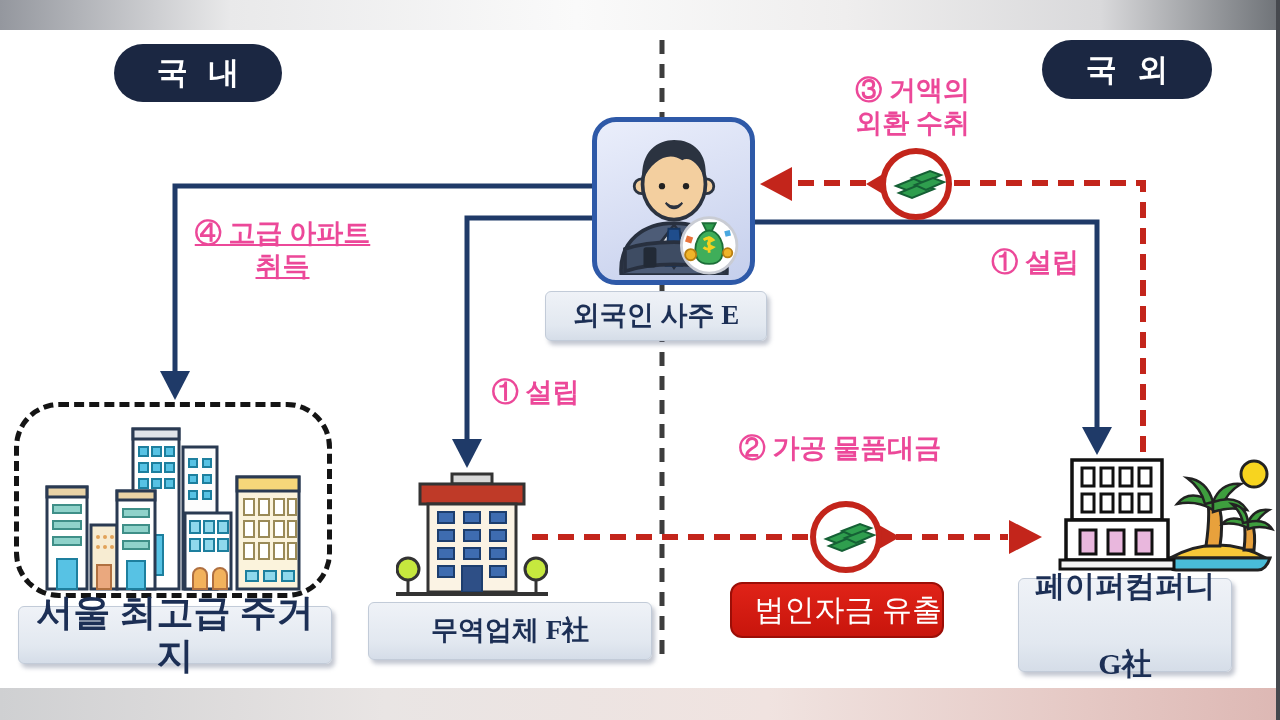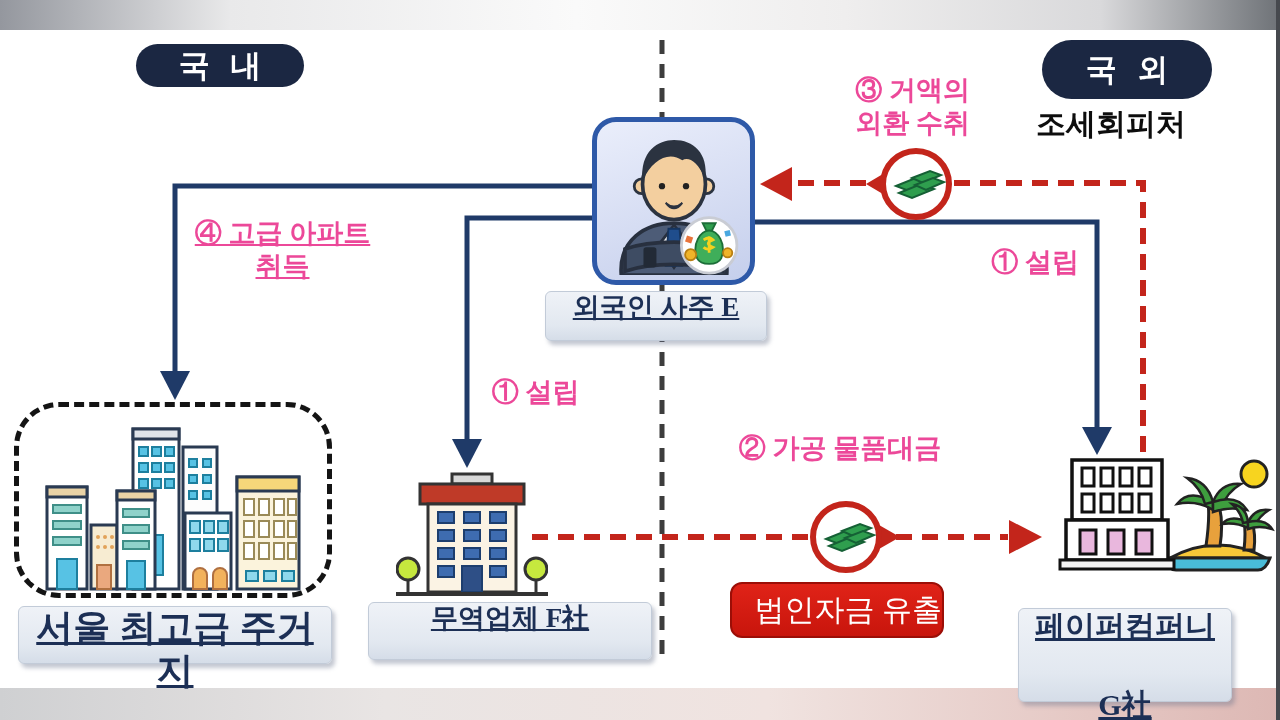--- a/index.html
+++ b/index.html
@@ -19,21 +19,21 @@
   .pill{position:absolute;z-index:2;background:#1b2742;color:#ffffff;border-radius:32px;
     font-family:"Liberation Sans","DejaVu Sans",sans-serif;font-weight:bold;font-size:31px;
     display:flex;align-items:center;justify-content:center;letter-spacing:6px;text-indent:6px;}
 
   .note{position:absolute;z-index:2;color:#ec4899;font-weight:bold;font-size:27px;
     line-height:1.22;text-align:center;white-space:nowrap;}
 
   .label-box{position:absolute;z-index:2;background:linear-gradient(180deg,#eff2f7 0%,#e2e8f0 70%,#d5dde8 100%);
     border:1px solid #c2cbd8;border-radius:6px;box-shadow:3px 4px 4px rgba(105,115,140,.40);
     color:#1c2f55;font-weight:bold;display:flex;flex-direction:column;align-items:center;
-    text-align:center;line-height:1.15;text-decoration:underline;}
+    justify-content:center;text-align:center;line-height:1.15;}
 
   .person-box{position:absolute;z-index:2;border:5px solid #2e59a8;border-radius:24px;
     background:linear-gradient(160deg,#eaeefb 0%,#d6ddf3 55%,#c5cfec 100%);
     display:flex;align-items:center;justify-content:center;}
 
   .dashed-zone{position:absolute;z-index:2;border:5px dashed #141414;border-radius:45px;
     display:flex;align-items:flex-end;justify-content:center;}
 
   .red-badge{position:absolute;z-index:2;background:linear-gradient(180deg,#e02318 0%,#c8150c 100%);
     border:2px solid #9c0e07;border-radius:12px;color:#ffffff;font-weight:normal;font-size:30px;
@@ -93,27 +93,26 @@
         <g stroke="#156035" stroke-width="2" fill="#2f9e4e">
           <polygon points="826,539 848,530 861,535 839,544"></polygon>
           <polygon points="829,546 851,537 864,542 842,551"></polygon>
           <polygon points="842,531 860,524 871,528 853,536"></polygon>
           <polygon points="845,538 863,531 874,535 856,543"></polygon>
         </g>
       </g>
     </g>
   </svg>
 
-  <div class="pill" style="left:136px;top:44px;width:168px;height:43px;">
+  <div class="pill" style="left:114px;top:44px;width:168px;height:58px;">
     <span>국 내</span>
   </div>
   <div class="pill" style="left:1042px;top:40px;width:170px;height:59px;">
     <span>국 외</span>
   </div>
-  <div class="tax-haven" style="left:1036px;top:104px;">조세회피처</div>
 
   <div class="person-box" style="left:592px;top:117px;width:153px;height:158px;">
     <svg width="140" height="148" viewBox="0 0 150 160">
 
       <path d="M18 160 C15 122 44 104 75 104 C106 104 135 122 132 160 Z" fill="#4d5c77" stroke="#28303f" stroke-width="4"></path>
       <polygon points="75,106 58,128 75,152 92,128" fill="#e9eaec" stroke="#28303f" stroke-width="3"></polygon>
       <polygon points="69,110 81,110 84,150 66,150" fill="#1f4d8c" stroke="#16355f" stroke-width="2"></polygon>
 
       <path d="M22 132 C50 122 100 122 128 132 L128 156 C100 146 50 146 22 156 Z" fill="#3e4c63" stroke="#28303f" stroke-width="4"></path>
       <rect x="42" y="130" width="14" height="22" rx="3" fill="#222a36"></rect>
@@ -333,18 +332,18 @@
       </g>
       <rect x="8" y="70" width="102" height="40" fill="#ffffff" stroke="#111" stroke-width="3.5"></rect>
       <g fill="#e9b7dd" stroke="#111" stroke-width="3">
         <rect x="22" y="80" width="16" height="24"></rect>
           <rect x="50" y="80" width="16" height="24"></rect>
           <rect x="78" y="80" width="16" height="24"></rect>
       </g>
       <rect x="2" y="110" width="114" height="9" fill="#f4f4f4" stroke="#111" stroke-width="3"></rect>
     </svg>
   </div>
-  <div class="label-box" style="left:1018px;top:608px;width:212px;height:92px;font-size:30px;gap:44px;">
+  <div class="label-box" style="left:1018px;top:578px;width:212px;height:92px;font-size:30px;gap:44px;">
     <span>페이퍼컴퍼니</span>
     <span>G社</span>
   </div>
 
 </div>
 
 </body></html>

